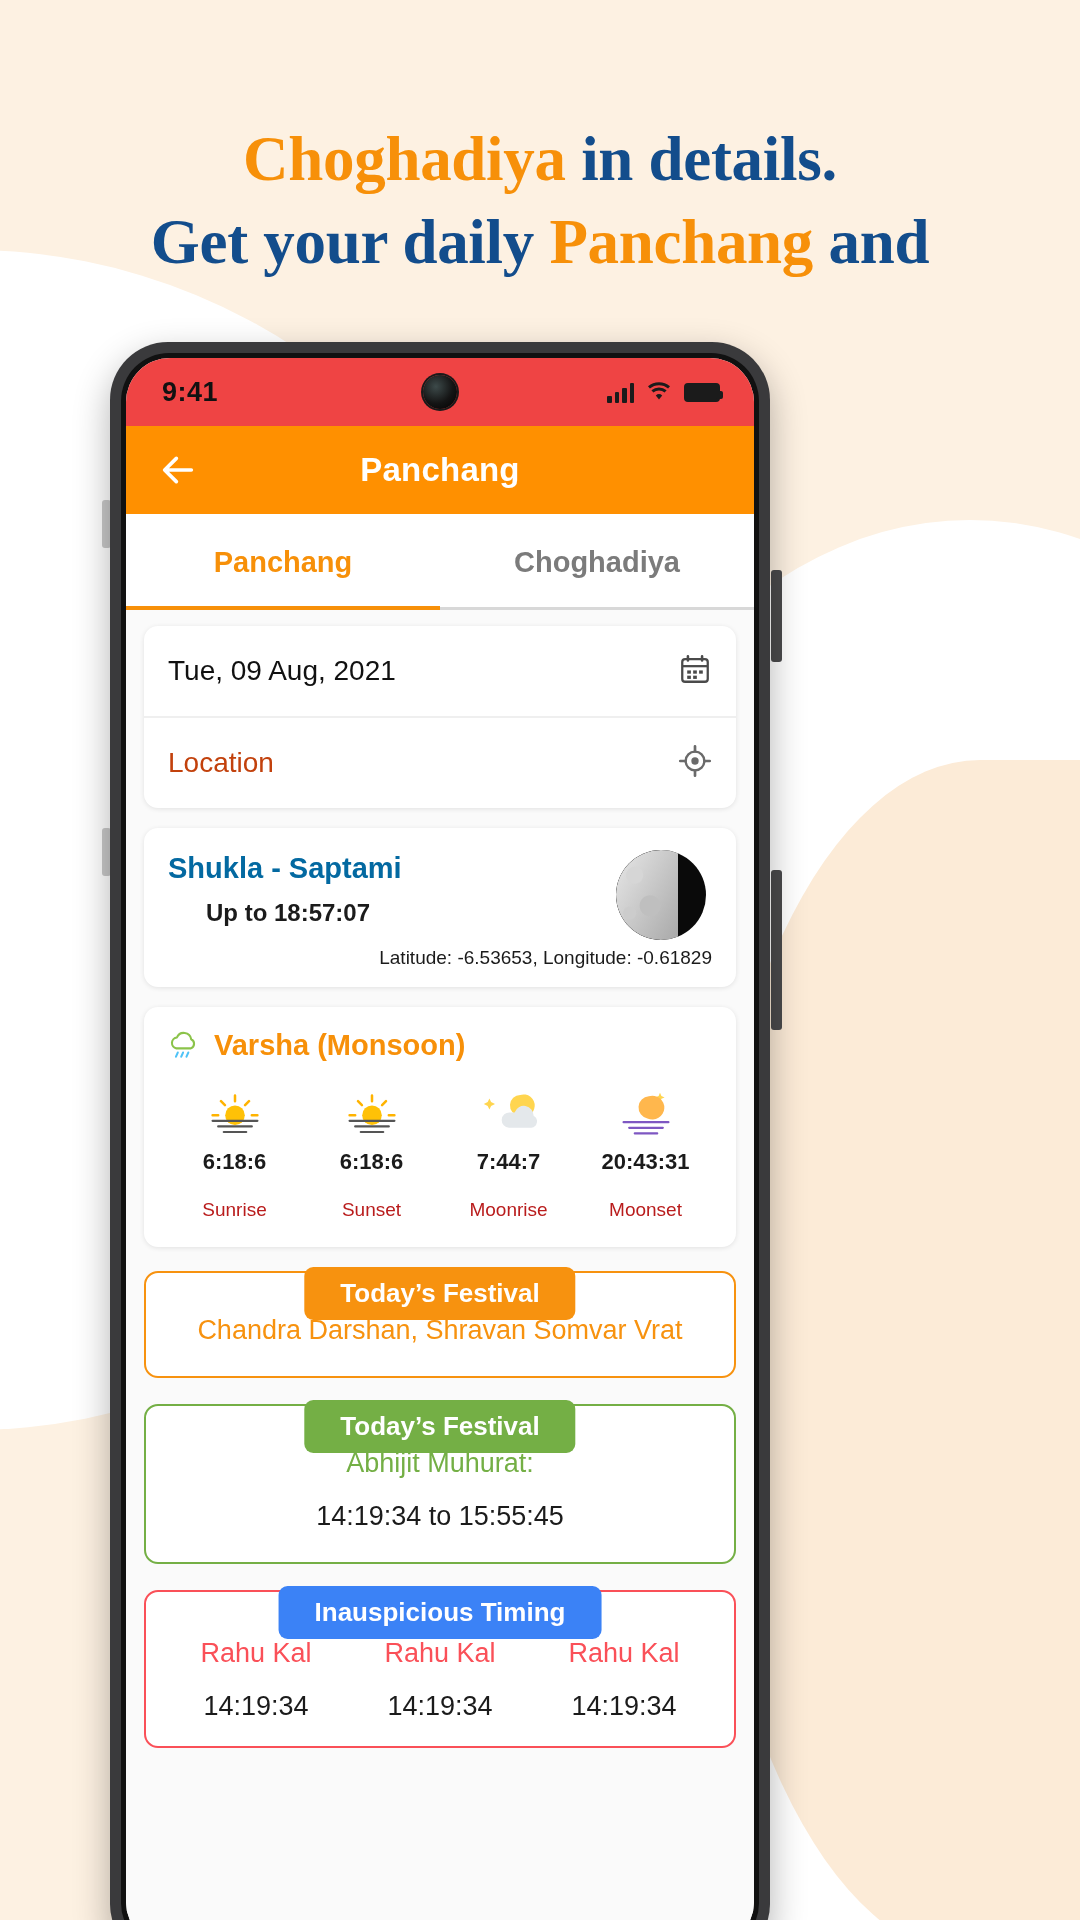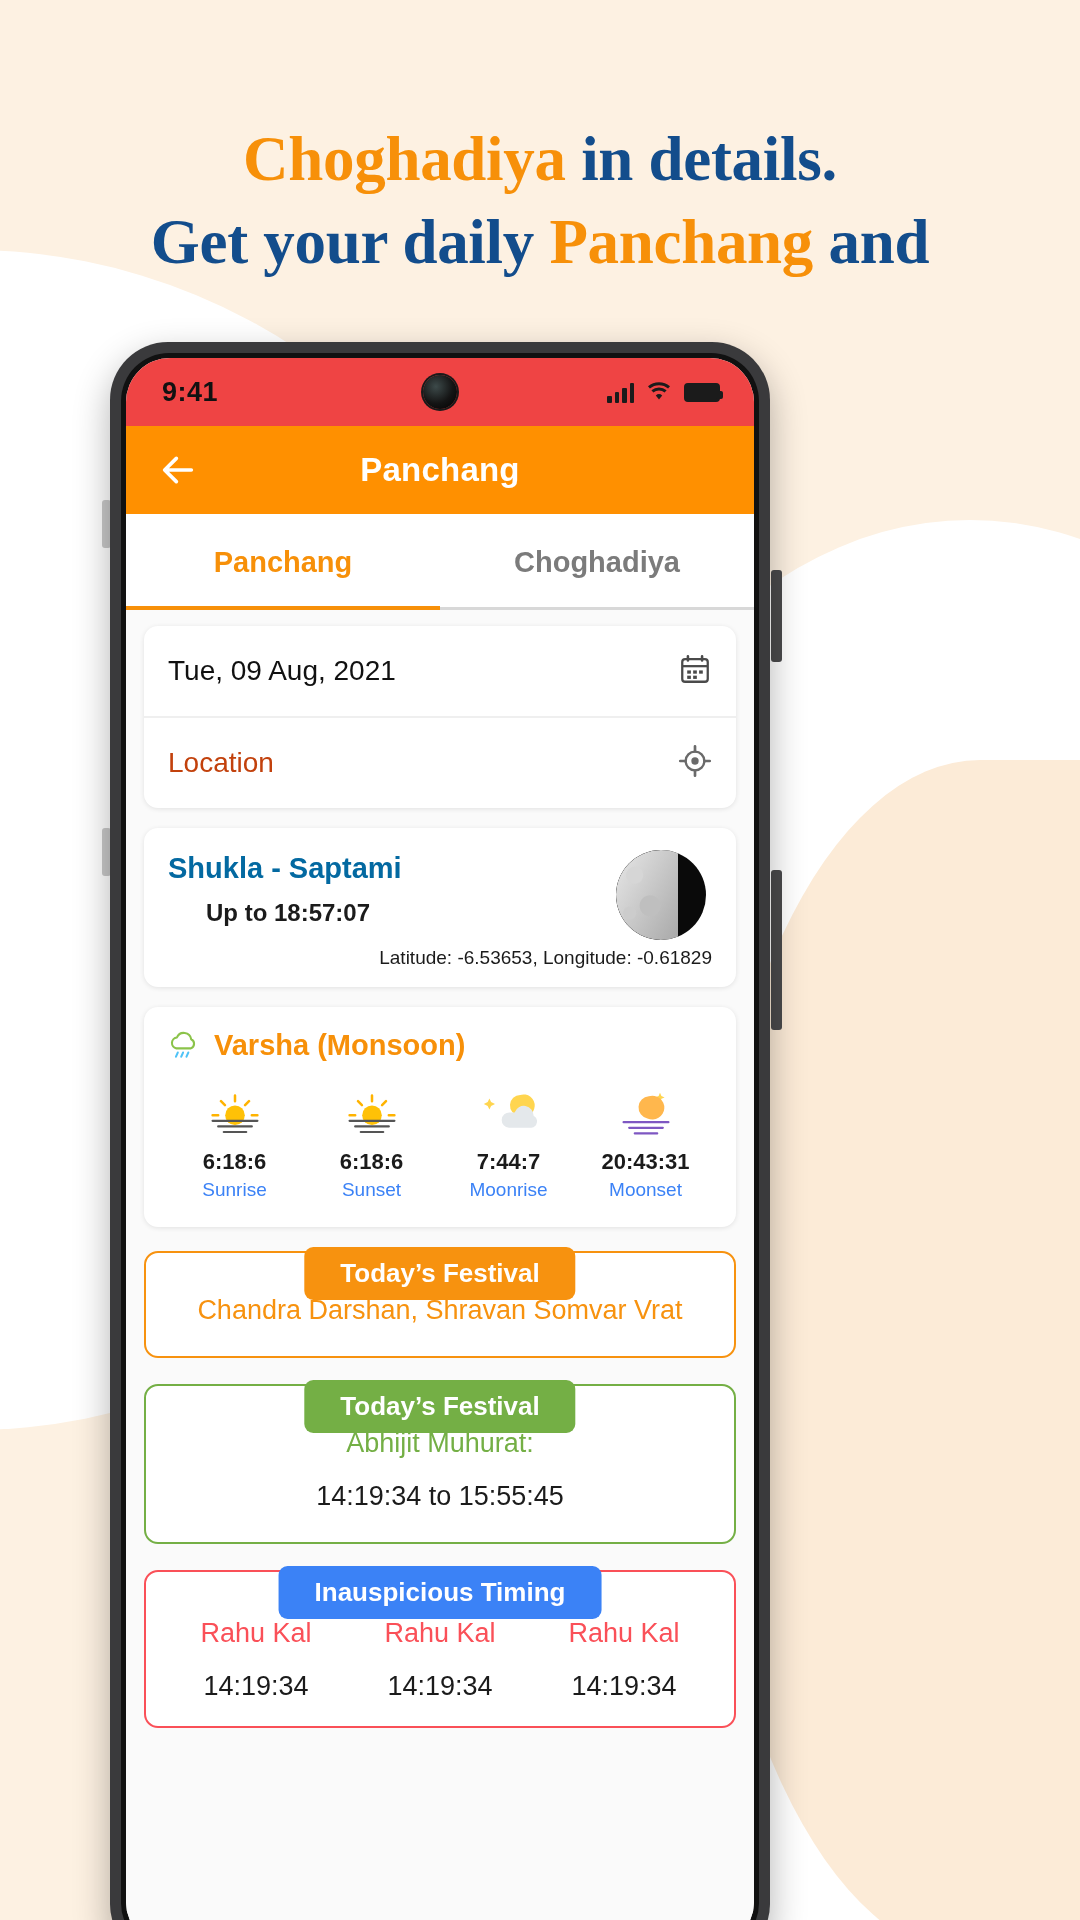--- a/index.html
+++ b/index.html
@@ -204,21 +204,21 @@
   }
 
   
   .season-card { padding:22px 22px 26px 22px; }
   .season-head { display:flex; gap:12px; margin-bottom:6px; }
   .season-name { font-size:29px; font-weight:700; color:#F79009; }
   .sunmoon-row { display:flex; margin-top:14px; }
   .sm-item { flex:1; text-align:center; }
   .sm-glyph { height:56px; display:flex; align-items:center; justify-content:center; }
   .sm-value { font-size:22px; font-weight:700; color:#1b1b1b; margin-top:10px; }
-  .sm-label { font-size:19px; color:#3b82f6; margin-top:4px; }
+  .sm-label { font-size:19px; color:#b91c1c; margin-top:24px; }
 
   
   .pill-block { position:relative; margin:12px 0 22px 0; padding-top:4px; }
   .pill-chip {
     position:absolute; top:0; left:50%; transform:translateX(-50%);
     padding:11px 36px;
     border-radius:9px;
     font-size:26px; font-weight:700; color:#fff;
     white-space:nowrap;
     z-index:3;

